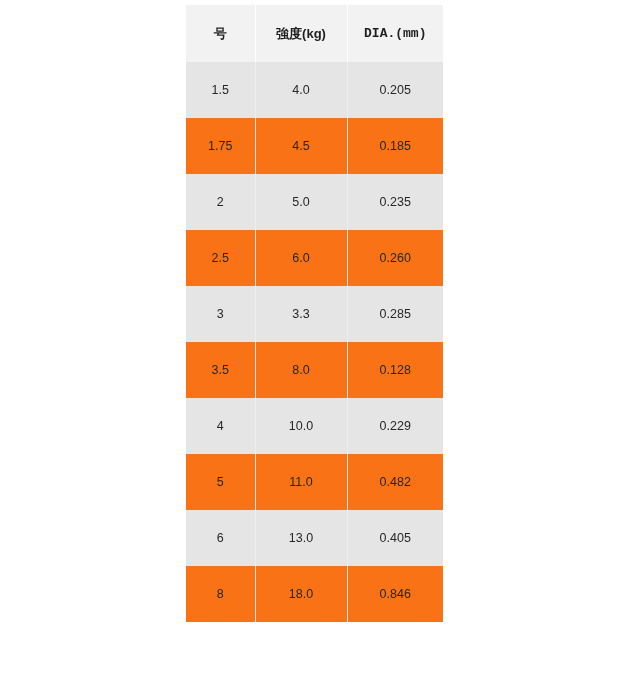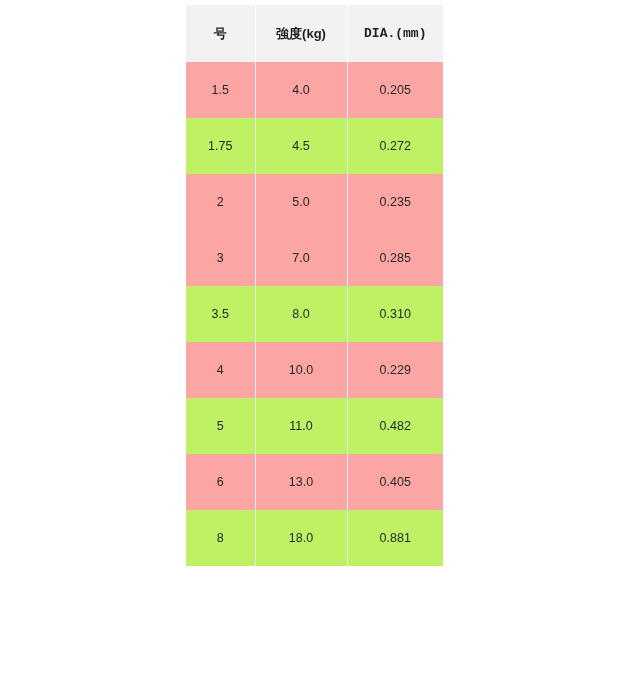--- a/index.html
+++ b/index.html
@@ -56,22 +56,22 @@
     font-weight: normal;
     color: #272727;
     text-align: center;
     vertical-align: middle;
     padding: 0;
     border-right: 1px solid #eeeeee;
     line-height: 1.2;
   }
   table.spec-table tbody td:last-child { border-right: none; }
 
-  table.spec-table tbody tr.row-odd  td { background: #fca5a5; }
-  table.spec-table tbody tr.row-even td { background: #bef264; }
+  table.spec-table tbody tr.row-odd  td { background: #e5e5e5; }
+  table.spec-table tbody tr.row-even td { background: #f97316; }
   table.spec-table tbody tr.row-even td { border-right-color: #e8e8e8; }
 </style>
 </head>
 <body>
 
 <div class="page">
   <div class="spec-table-wrap">
     <table class="spec-table">
       <colgroup>
         <col class="c-go">
@@ -87,53 +87,58 @@
       </thead>
       <tbody>
         <tr class="row-odd">
           <td>1.5</td>
           <td>4.0</td>
           <td>0.205</td>
         </tr>
         <tr class="row-even">
           <td>1.75</td>
           <td>4.5</td>
-          <td>0.272</td>
+          <td>0.185</td>
         </tr>
         <tr class="row-odd">
           <td>2</td>
           <td>5.0</td>
           <td>0.235</td>
         </tr>
+        <tr class="row-even">
+          <td>2.5</td>
+          <td>6.0</td>
+          <td>0.260</td>
+        </tr>
         <tr class="row-odd">
           <td>3</td>
-          <td>7.0</td>
+          <td>3.3</td>
           <td>0.285</td>
         </tr>
         <tr class="row-even">
           <td>3.5</td>
           <td>8.0</td>
-          <td>0.310</td>
+          <td>0.128</td>
         </tr>
         <tr class="row-odd">
           <td>4</td>
           <td>10.0</td>
           <td>0.229</td>
         </tr>
         <tr class="row-even">
           <td>5</td>
           <td>11.0</td>
           <td>0.482</td>
         </tr>
         <tr class="row-odd">
           <td>6</td>
           <td>13.0</td>
           <td>0.405</td>
         </tr>
         <tr class="row-even">
           <td>8</td>
           <td>18.0</td>
-          <td>0.881</td>
+          <td>0.846</td>
         </tr>
       </tbody>
     </table>
   </div>
 </div>
 
 </body></html>

